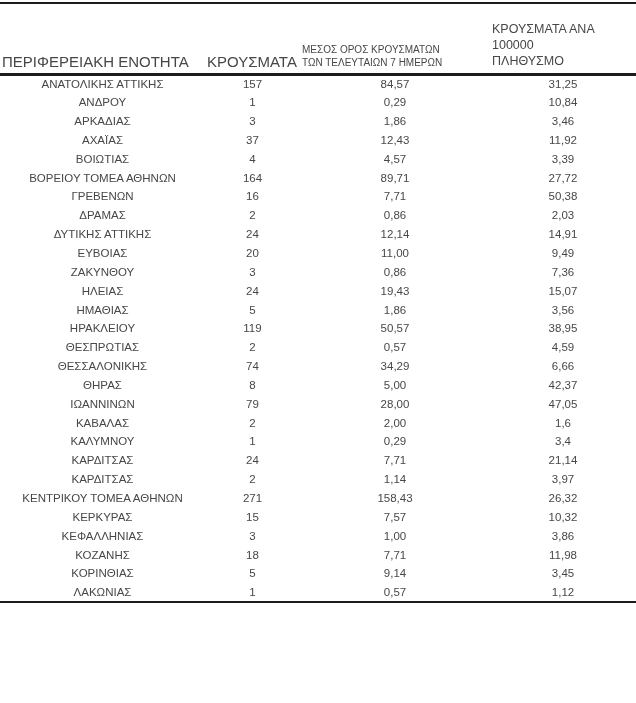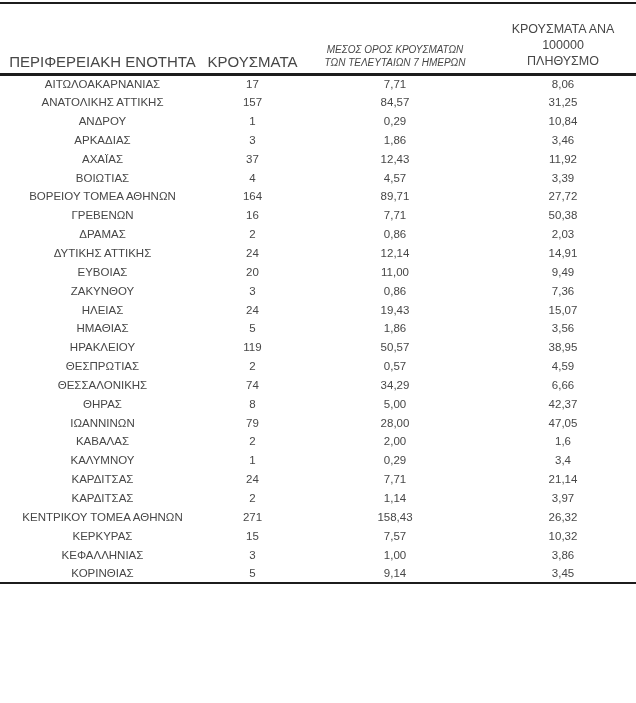--- a/index.html
+++ b/index.html
@@ -28,34 +28,33 @@
     border-top:2px solid var(--rule);
     border-bottom:2px solid var(--rule);
   }
   col.c1{width:205px;}
   col.c2{width:95px;}
   col.c3{width:190px;}
   col.c4{width:146px;}
   thead th{
     font-weight:normal;
     vertical-align:bottom;
-    text-align:center;
+    text-align:left;
     height:71px;
     padding:0 2px 4px 2px;
     border-bottom:3px solid var(--rule);
     color:var(--text);
   }
   th.h-region, th.h-cases{
     font-size:15px;
     line-height:14px;
   }
   th.h-avg7{
     font-size:10px;
     line-height:13px;
-    font-style:italic;
   }
   th.h-per100k{
     font-size:12.5px;
     line-height:16px;
   }
   tbody td{
     height:18.85px;
     text-align:center;
     vertical-align:middle;
     font-size:11.5px;
@@ -86,26 +85,20 @@
           <span>ΤΩΝ ΤΕΛΕΥΤΑΙΩΝ 7 ΗΜΕΡΩΝ</span>
         </th>
         <th class="h-per100k">
           <span>ΚΡΟΥΣΜΑΤΑ ΑΝΑ 100000</span><br>
           <span>ΠΛΗΘΥΣΜΟ</span>
         </th>
       </tr>
     </thead>
     <tbody id="table-body">
         <tr>
-    <td>ΑΙΤΩΛΟΑΚΑΡΝΑΝΙΑΣ</td>
-    <td>17</td>
-    <td>7,71</td>
-    <td>8,06</td>
-  </tr>
-        <tr>
     <td>ΑΝΑΤΟΛΙΚΗΣ ΑΤΤΙΚΗΣ</td>
     <td>157</td>
     <td>84,57</td>
     <td>31,25</td>
   </tr>
         <tr>
     <td>ΑΝΔΡΟΥ</td>
     <td>1</td>
     <td>0,29</td>
     <td>10,84</td>
@@ -242,20 +235,32 @@
     <td>7,57</td>
     <td>10,32</td>
   </tr>
         <tr>
     <td>ΚΕΦΑΛΛΗΝΙΑΣ</td>
     <td>3</td>
     <td>1,00</td>
     <td>3,86</td>
   </tr>
         <tr>
+    <td>ΚΟΖΑΝΗΣ</td>
+    <td>18</td>
+    <td>7,71</td>
+    <td>11,98</td>
+  </tr>
+        <tr>
     <td>ΚΟΡΙΝΘΙΑΣ</td>
     <td>5</td>
     <td>9,14</td>
     <td>3,45</td>
+  </tr>
+        <tr>
+    <td>ΛΑΚΩΝΙΑΣ</td>
+    <td>1</td>
+    <td>0,57</td>
+    <td>1,12</td>
   </tr>
       </tbody>
   </table>
 </div>
 
 </body></html>

